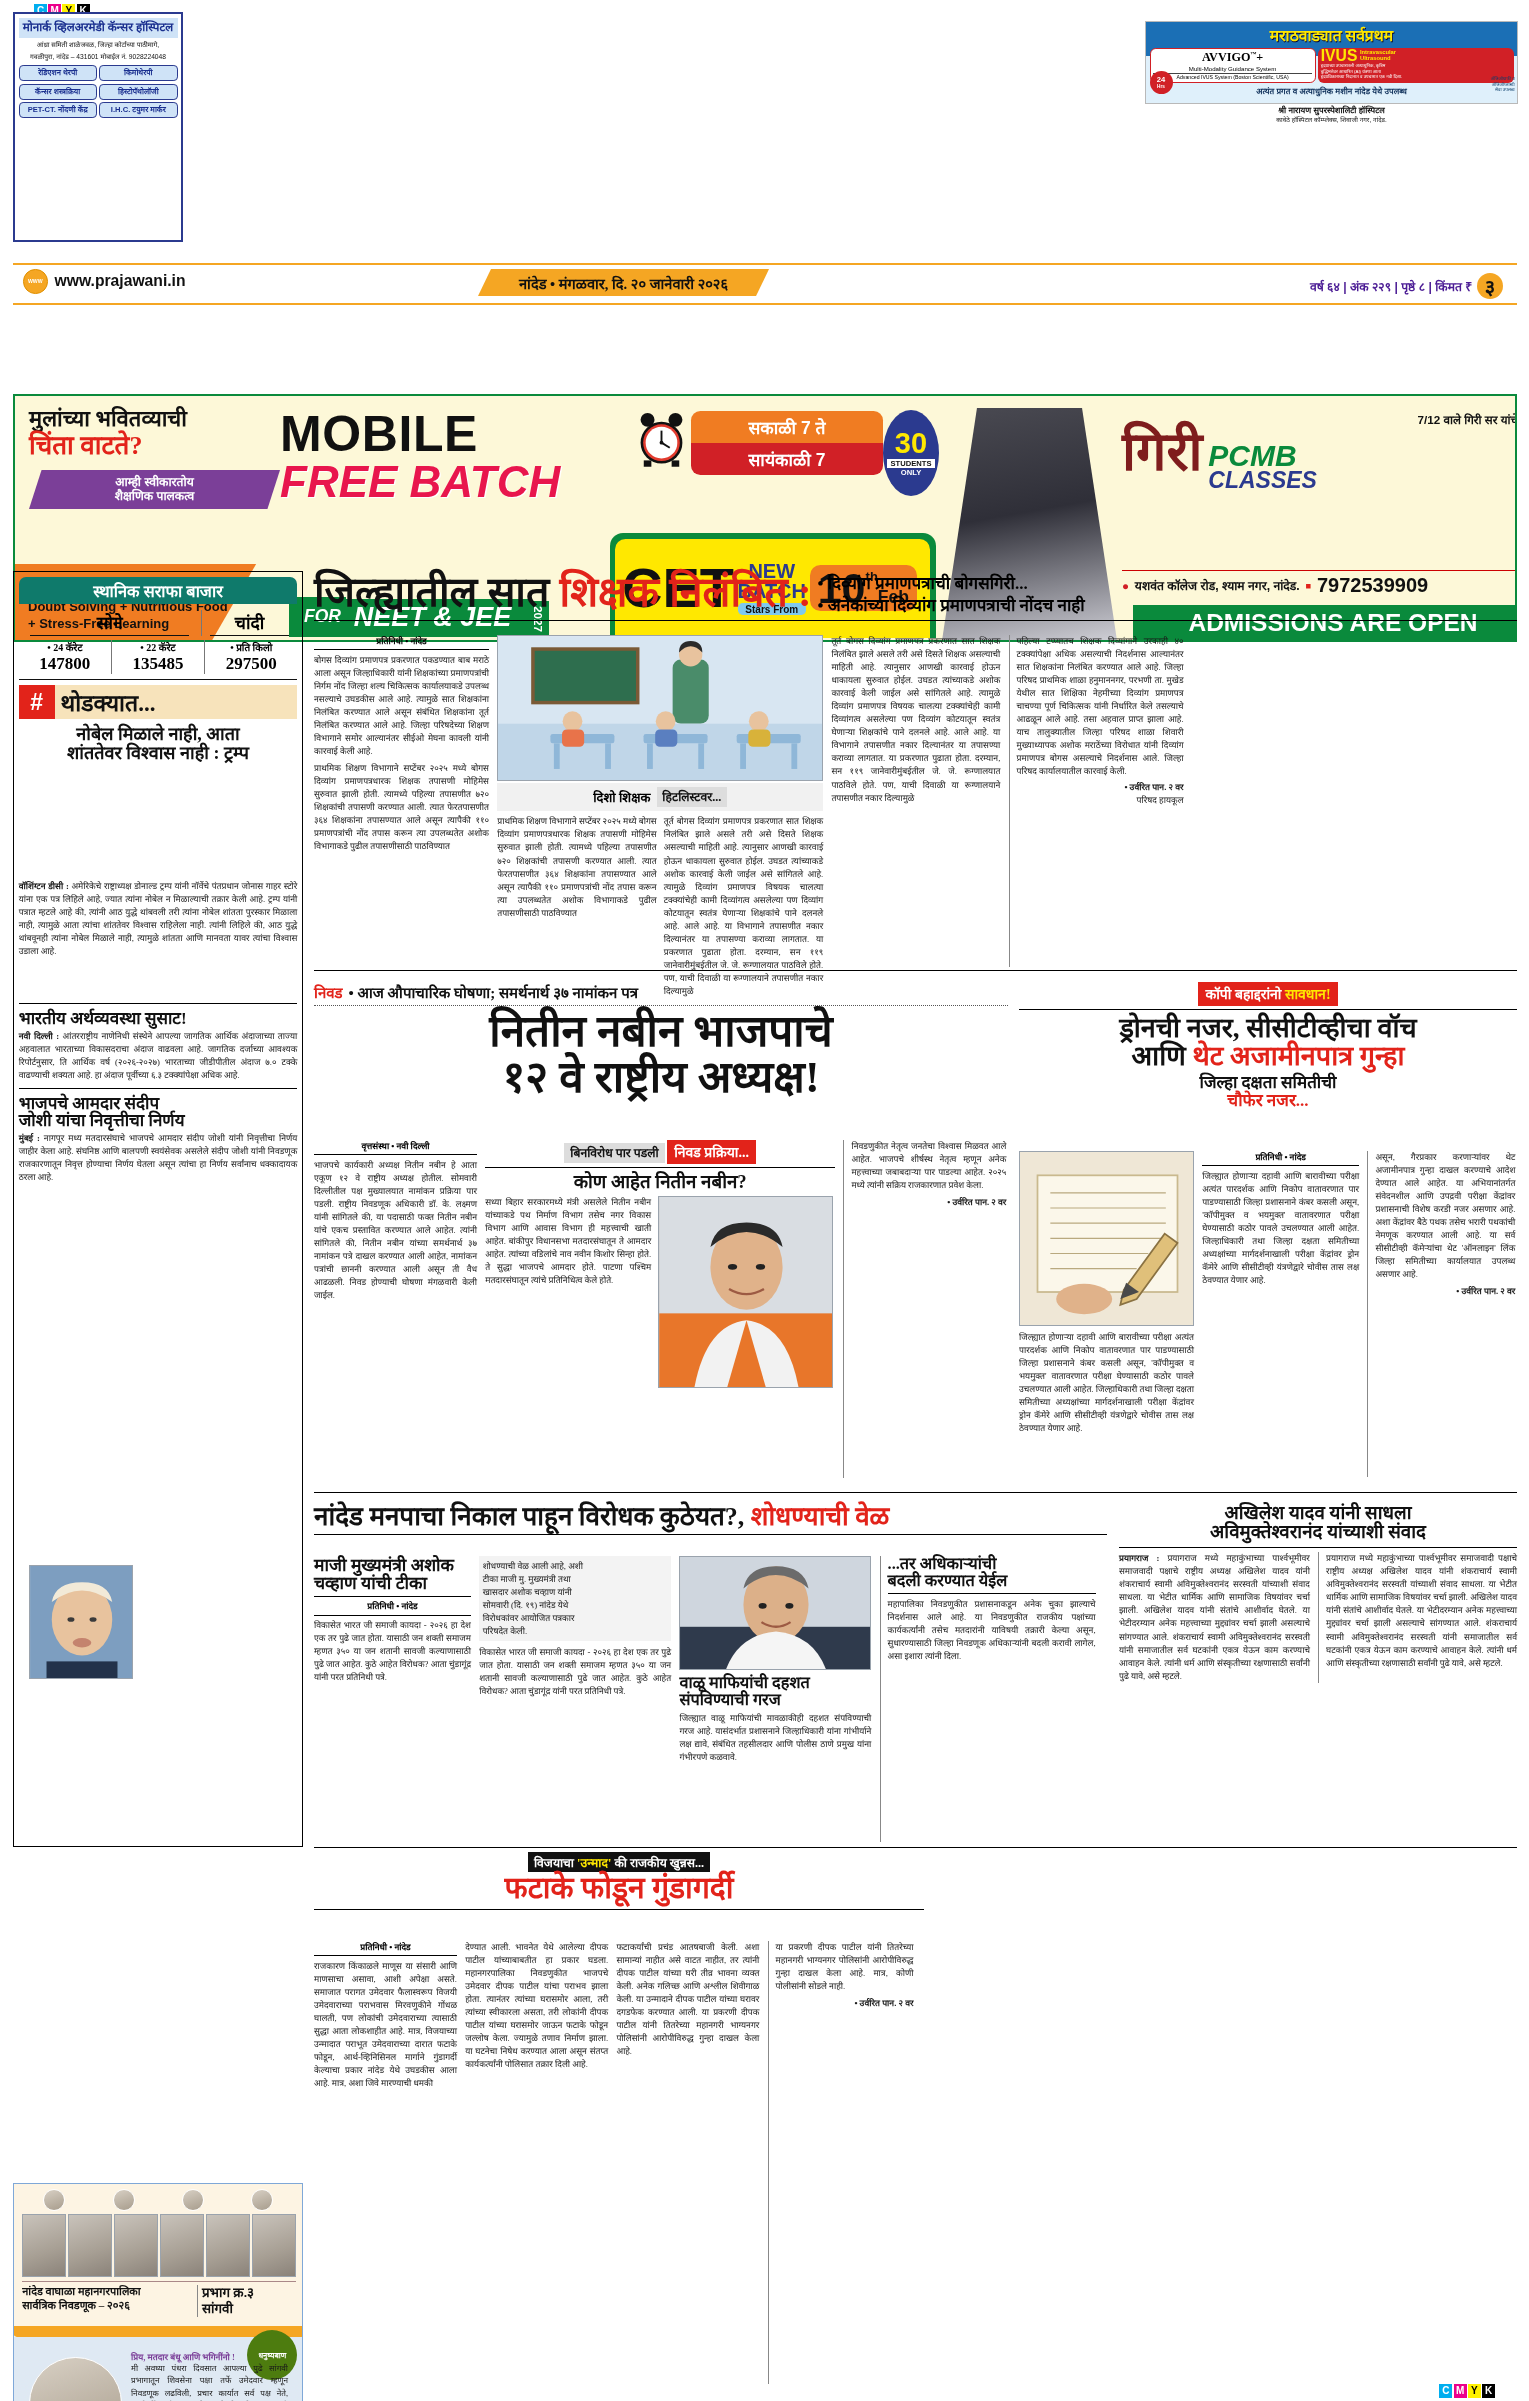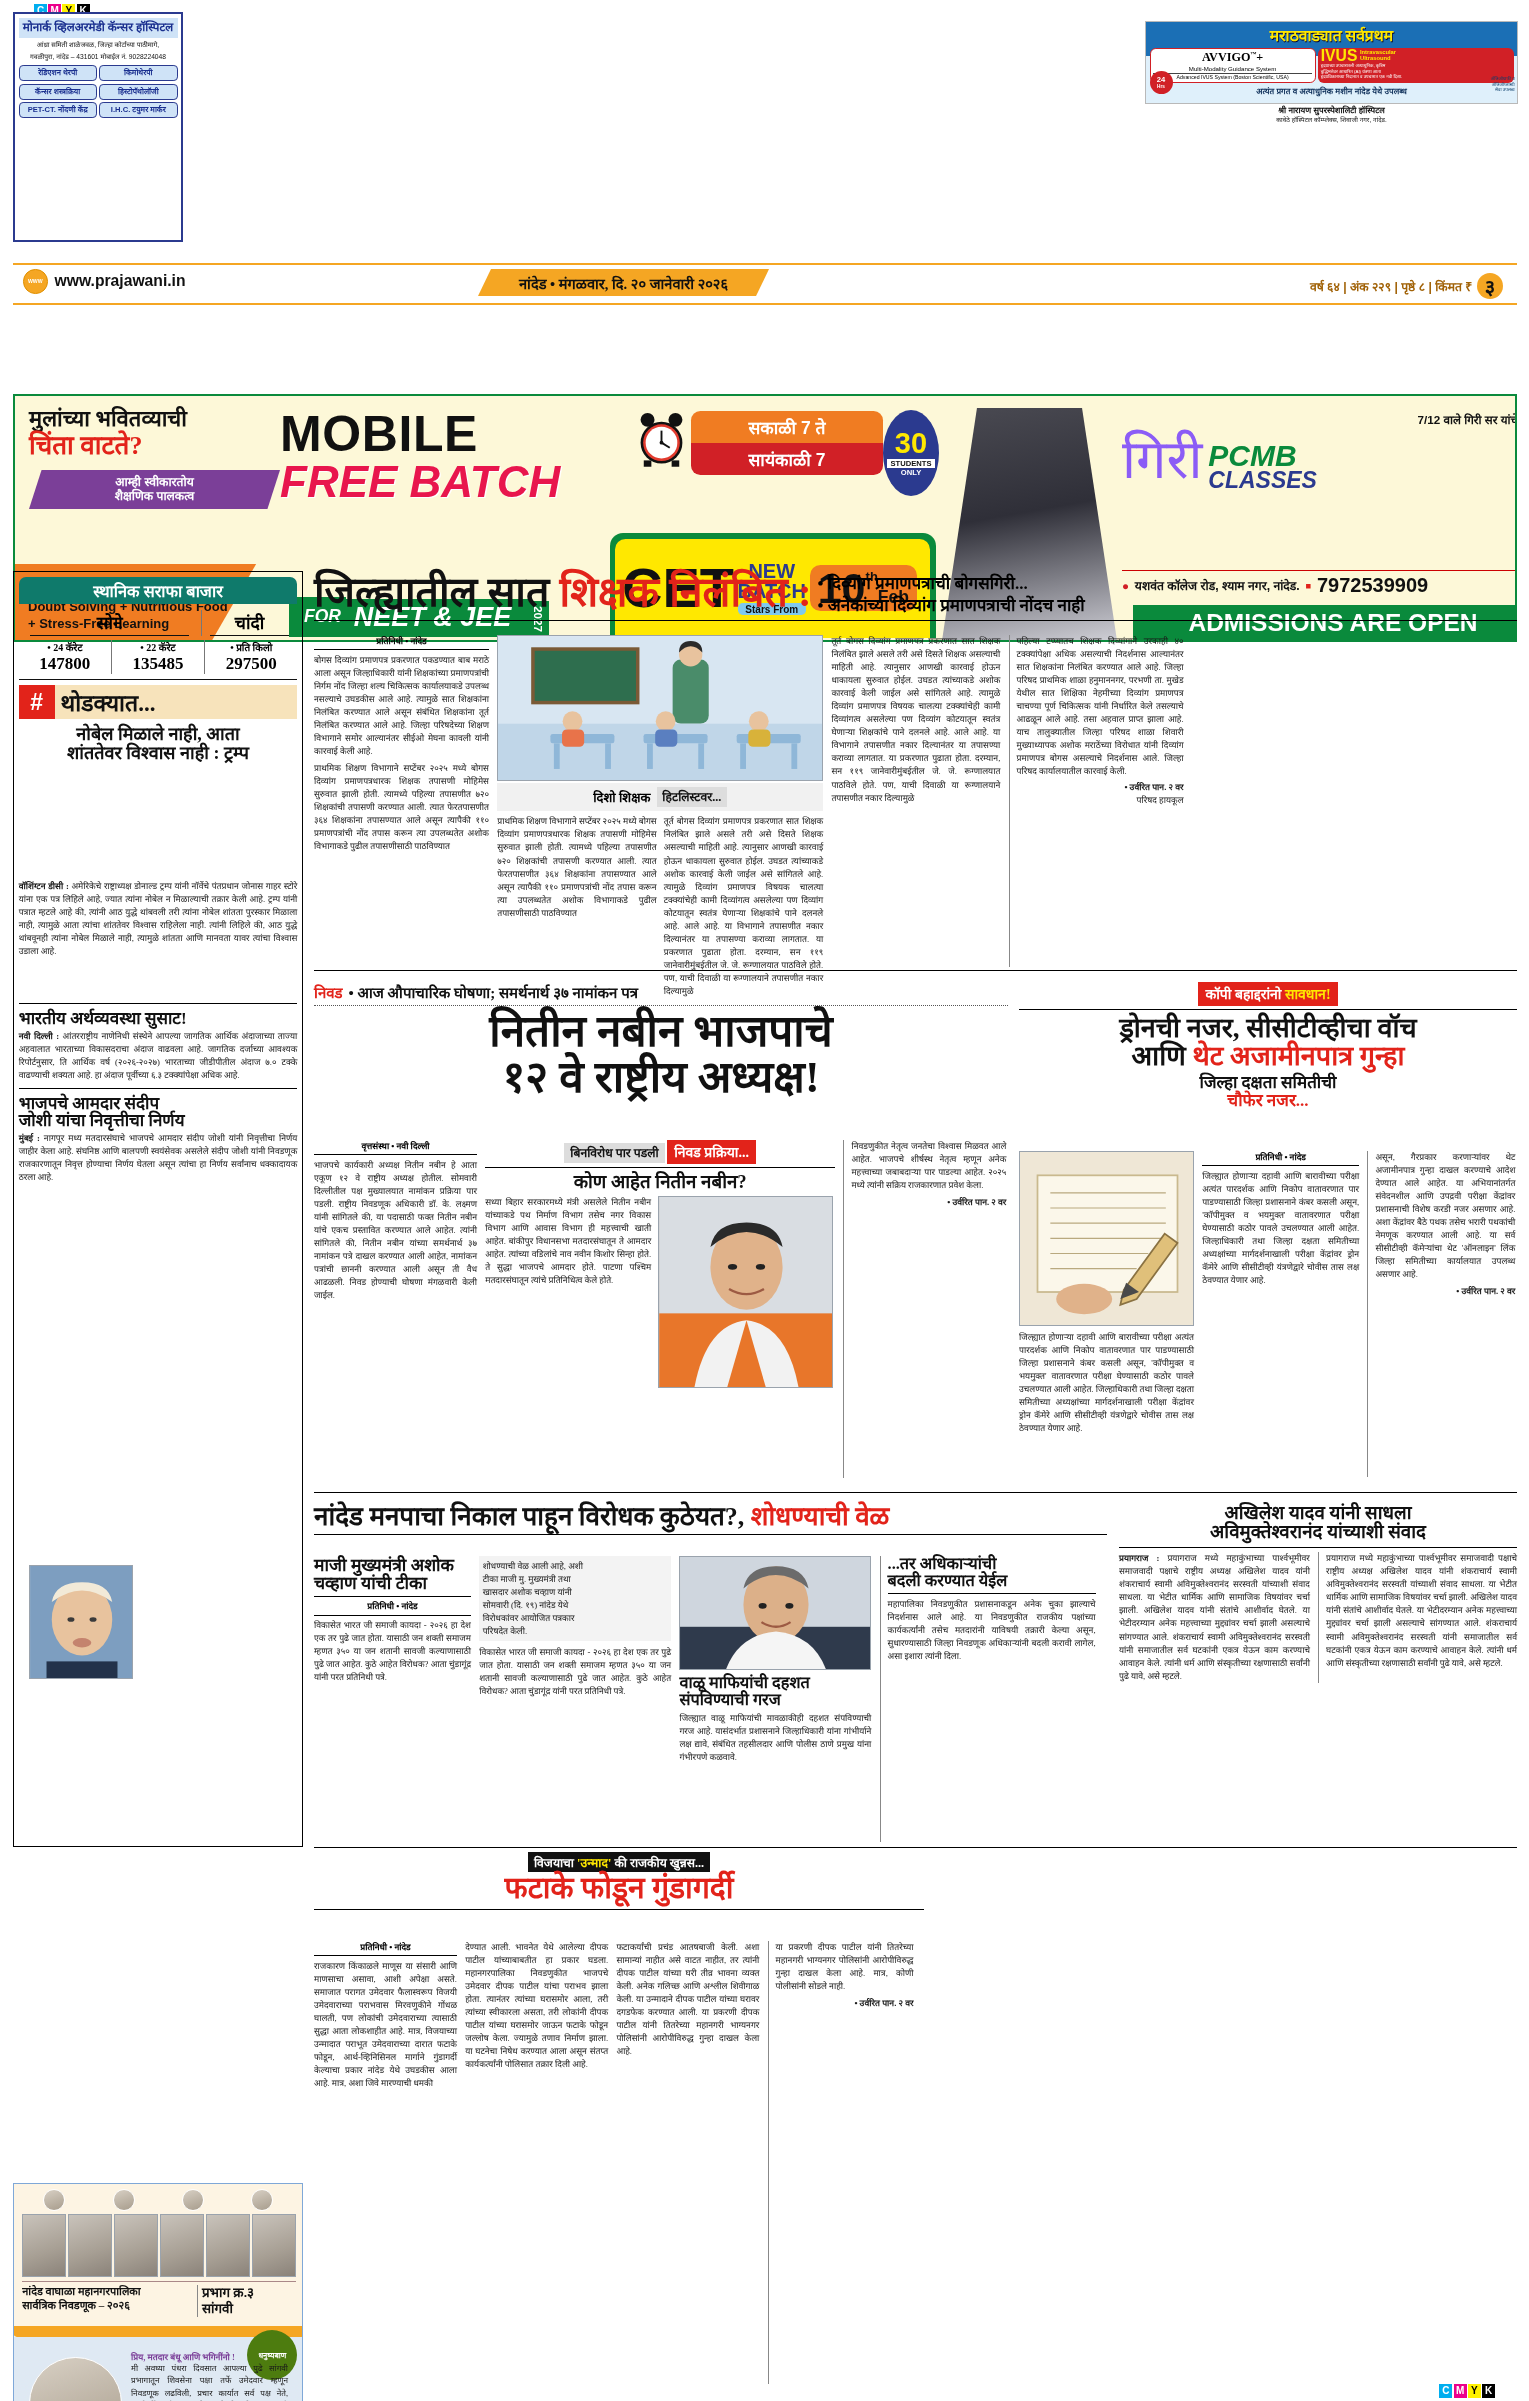--- a/index.html
+++ b/index.html
@@ -91,21 +91,21 @@
   .mobile-txt { font-size:50px; font-weight:bold; color:#111; letter-spacing:0.6px; line-height:.95;
                 font-family:"Liberation Sans",sans-serif; }
   .freebatch { font-size:44px; font-weight:bold; color:#e8164d; font-style:italic; line-height:.95;
                text-shadow:1.2px 1.2px 0 #fff; }
   .neetjee { background:#0a8a3c; color:#fff; font-weight:bold; font-style:italic; font-size:27px;
              padding:3.5px 17.5px 3.5px 8.2px; }
   .orangebox { background:#f07c22; color:#fff; font-weight:bold; font-size:17.5px; padding:4.1px 7px; text-align:center; }
   .redbox { background:#d12026; color:#fff; font-weight:bold; font-size:17.5px; padding:4.1px 7px; text-align:center; }
   .oval30 { background:#2b3a8f; color:#ffe800; border-radius:50%; width:56px; height:86px;
             display:flex; flex-direction:column; align-items:center; justify-content:center; }
-  .giri { font-size:54px; font-weight:normal; color:#8b5cf6; font-family:"Liberation Serif",serif; line-height:.95;margin-top:8px; }
+  .giri { font-size:54px; font-weight:bold; color:#7f1d1d; font-family:"Liberation Serif",serif; line-height:.95; }
   .pcmb { font-size:30px; font-weight:bold; color:#0a8a3c; font-style:italic; line-height:.92; }
   .classes { font-size:23px; font-weight:bold; color:#2b3a8f; font-style:italic; line-height:.95; }
   .adm-open { background:#0a8a3c; color:#fff; font-weight:bold; font-size:24.5px; text-align:center; padding:3.5px 0; }
 
   
   .sarafa-hd {
     background:#0f7a6b; color:#fff; font-weight:bold; font-size:16.3px; text-align:center;
     padding:2.9px 0; border-radius:7px 7px 0 0; font-family:"Liberation Serif",serif;
   }
   .metal-name { font-size:17.5px; font-weight:bold; text-align:center; font-family:"Liberation Serif",serif; }
@@ -223,21 +223,21 @@
       <span style="font-size:5.2px;">WWW</span>
     </div>
     <span style="font-size:15.7px; font-weight:bold; color:#111;">www.prajawani.in</span>
   </div>
 
   <div class="abs" style="left:478px; top:269px;">
     <div class="datebar">नांदेड • मंगळवार, दि. २० जानेवारी २०२६</div>
   </div>
 
   <div class="abs" style="right:26px; top:273px; display:flex; align-items:center; gap:4.7px;">
-    <span style="font-size:12.2px; font-weight:bold; color:#a16207;">वर्ष ६४ | अंक २२९ | पृष्ठे ८ | किंमत ₹</span>
+    <span style="font-size:12.2px; font-weight:bold; color:#4c1d95;">वर्ष ६४ | अंक २२९ | पृष्ठे ८ | किंमत ₹</span>
     <span style="font-size:20px; font-weight:bold; color:#111; background:#f5a623; border-radius:50%; width:26px;height:26px; display:flex;align-items:center;justify-content:center;">३</span>
   </div>
 
   <div class="abs" style="left:13px; top:303px; width:1504px; height:2.3px; background:#f5a623;"></div>
 
   <div class="abs banner" style="left:13px; top:311px; width:1504px; height:248px;">
 
     <div class="abs" style="left:14px; top:10.5px; width:251px;">
       <div style="font-size:22px; font-weight:bold; color:#111; font-family:'Liberation Serif',serif; line-height:1.1;">मुलांच्या भवितव्याची</div>
       <div style="font-size:26px; font-weight:bold; color:#e2231a; font-family:'Liberation Serif',serif; line-height:1.15;">चिंता वाटते?</div>

